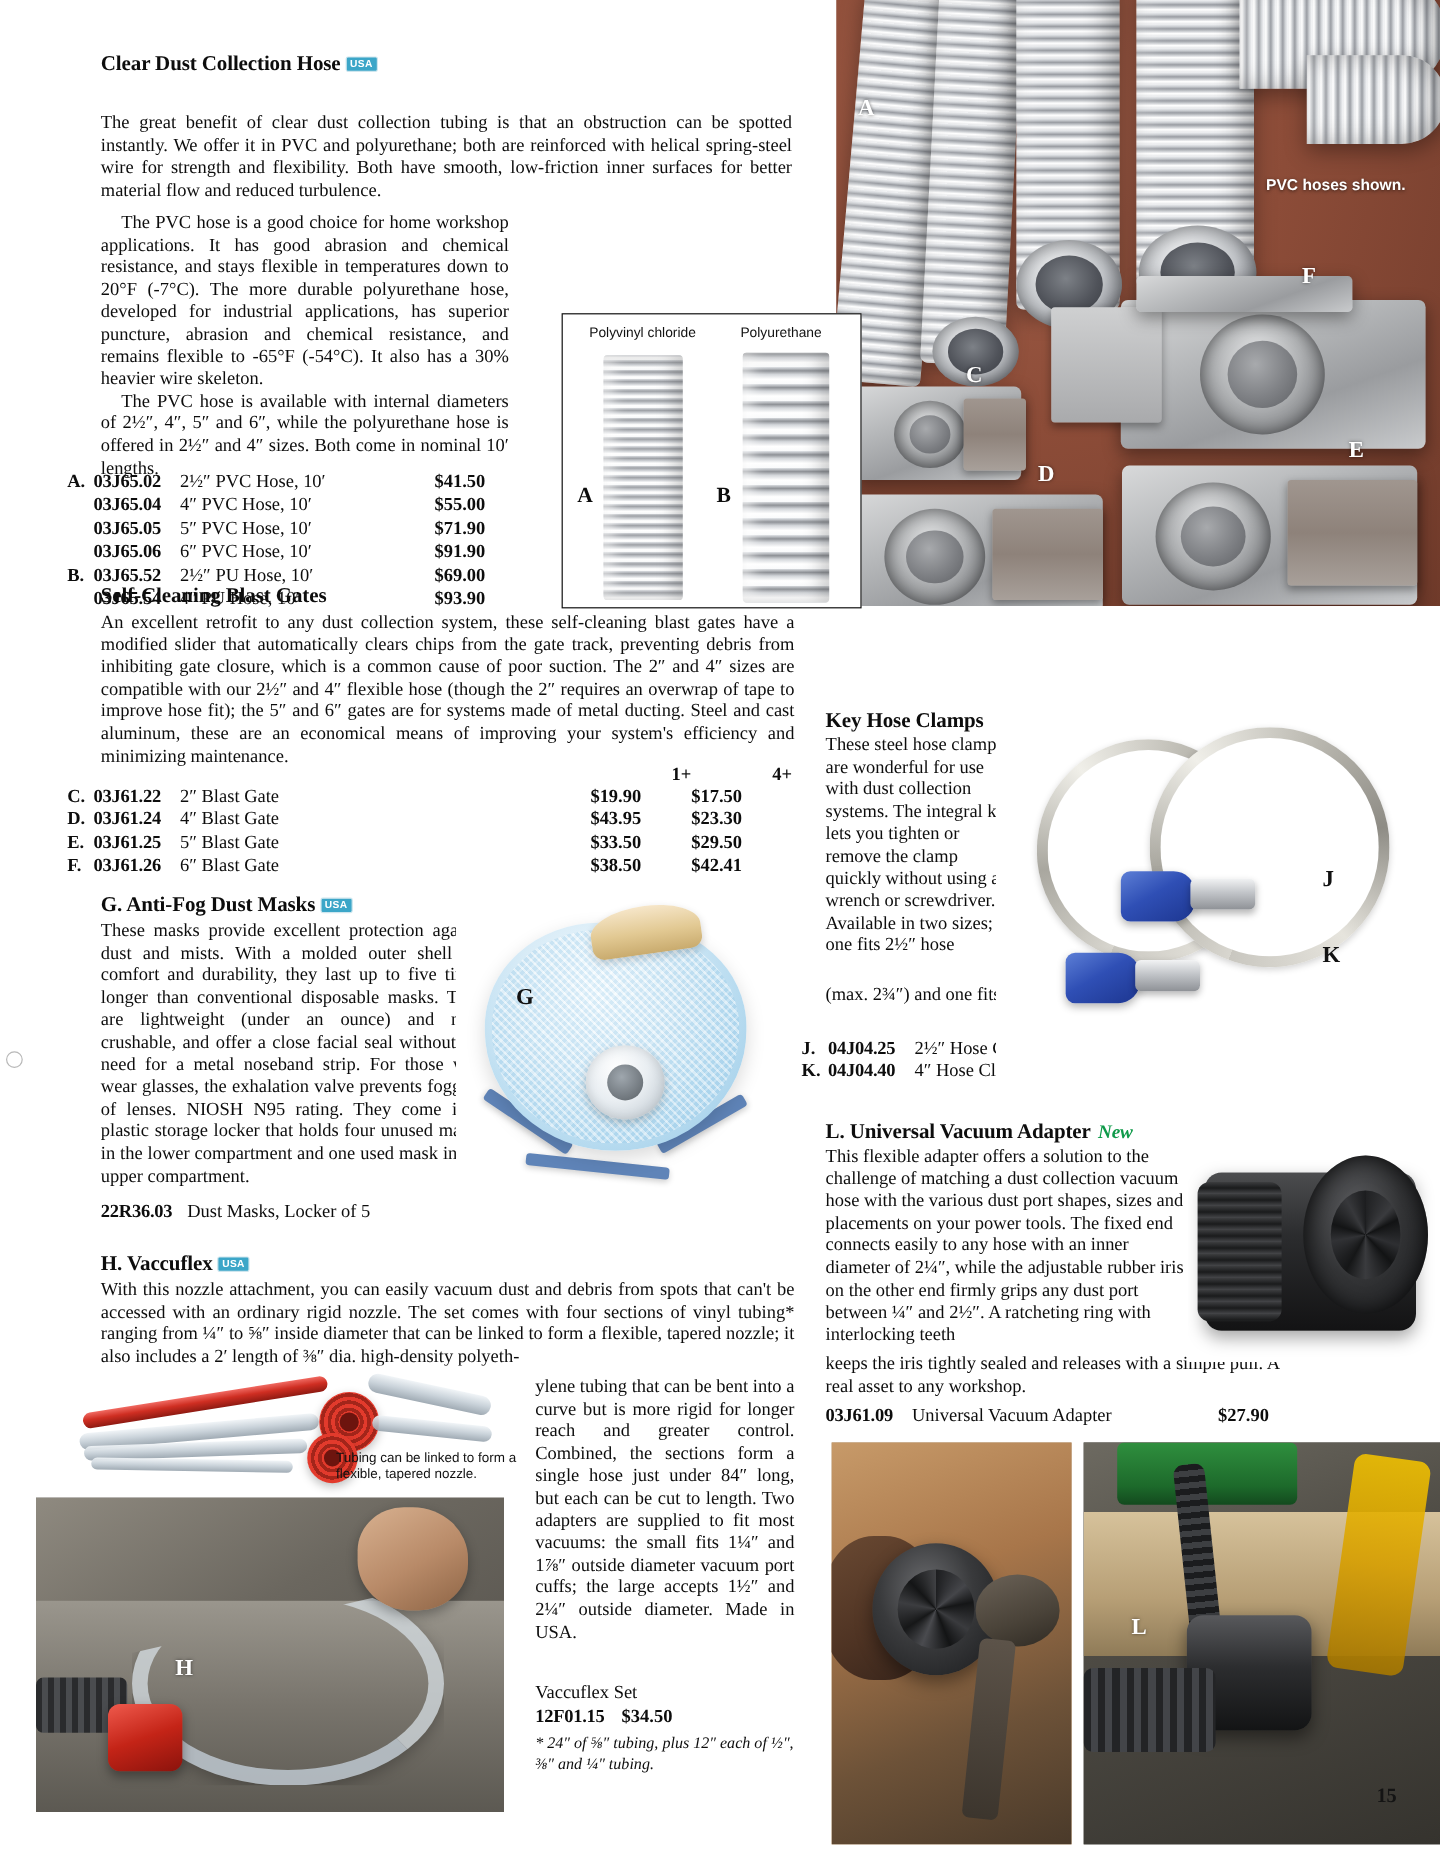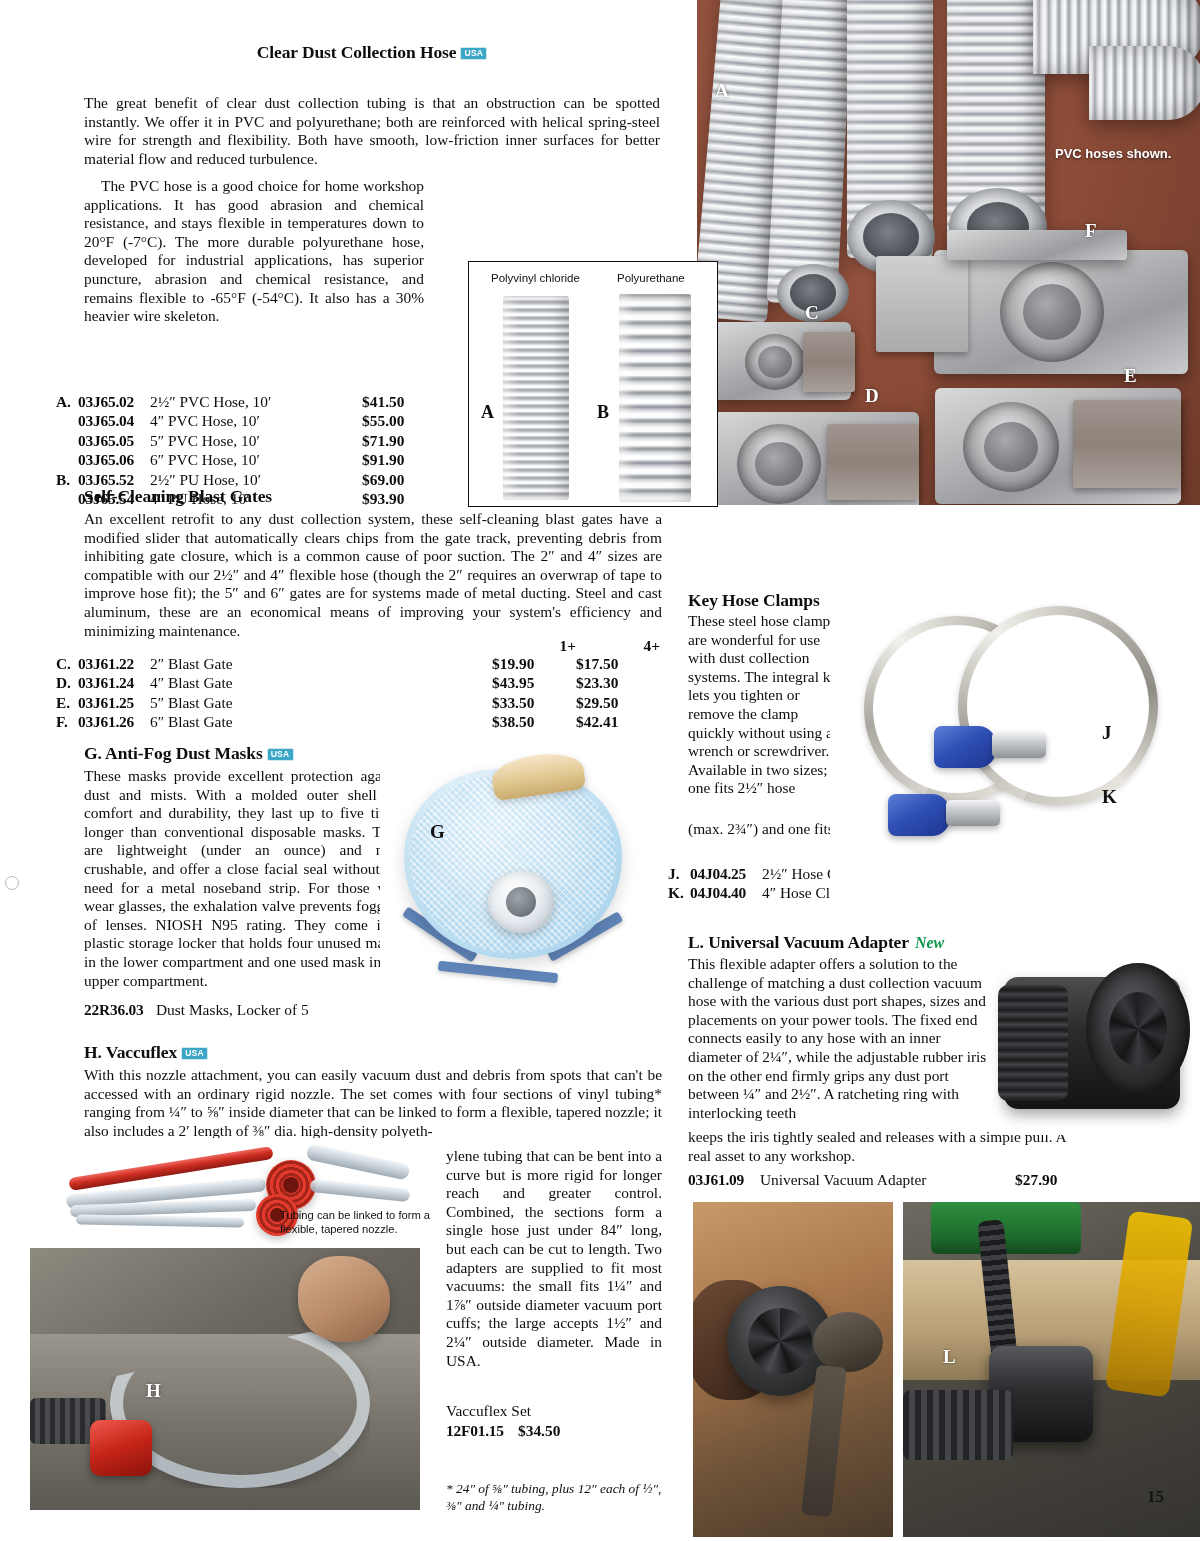--- a/index.html
+++ b/index.html
@@ -41,21 +41,21 @@
   table.price td { padding:0; line-height:19.4px; vertical-align:baseline; white-space:nowrap; }
   td.itemletter { font-weight:bold; width:22px; text-align:left; padding-right:2px; }
   td.sku { font-weight:bold; width:72px; letter-spacing:-0.2px; }
   td.desc { padding-left:9px; font-weight:normal;font-family:Liberation Serif, serif; }
   td.price { font-weight:bold; text-align:left; }
   tr.hdr td { font-weight:bold; text-align:right; padding-bottom:0px; line-height:16px; }
 
   
   #leftcol { position:absolute; left:56px; top:42px; width:604px; }
 
-  #sec-hose-head { position:absolute; left:28px; top:0px; width:576px;text-align:center; }
+  #sec-hose-head { position:absolute; left:28px; top:0px; width:576px; }
   #sec-hose-text { position:absolute; left:28px; top:24px; width:576px;margin-top:28px; }
   #sec-hose-text2 { position:absolute; left:28px; top:135px; width:340px; }
   #sec-hose-prices { position:absolute; left:0px; top:350px; width:380px; }
 
   #hose-figure {
     position:absolute; left:412px; top:219px; width:250px; height:246px;
     border:1.4px solid #111; background:#fff;
   }
   .fig-label {
     position:absolute; font-family:"Liberation Sans", sans-serif;
@@ -71,21 +71,21 @@
   #sec-mask-head { position:absolute; left:28px; top:701px; width:350px; }
   #sec-mask-text { position:absolute; left:28px; top:725px; width:320px; }
   #sec-mask-price { position:absolute; left:28px; top:958px; width:390px; }
 
   #sec-vac-head { position:absolute; left:28px; top:1000px; width:576px; }
   #sec-vac-text { position:absolute; left:28px; top:1024px; width:578px; }
   #sec-vac-text2 { position:absolute; left:390px; top:1105px; width:216px; }
   #sec-vac-setname { position:absolute; left:390px; top:1360px; width:216px; }
   #sec-vac-price { position:absolute; left:390px; top:1379px; width:230px; }
   #sec-vac-foot { position:absolute; left:390px; top:1403px; width:230px;
-    font-style:italic; font-size:13.4px; line-height:16.5px;margin-top:36px; }
+    font-style:italic; font-size:13.4px; line-height:16.5px; }
 
   
   #rightcol { position:absolute; left:680px; top:0px; width:520px; }
   #sec-clamp-head { position:absolute; left:8px; top:590px; width:400px; }
   #sec-clamp-text { position:absolute; left:8px; top:612px; width:160px; }
   #sec-clamp-text-wide { position:absolute; left:8px; top:820px; width:392px; }
   #sec-clamp-prices { position:absolute; left:-12px; top:848px; width:404px; }
 
   #sec-adapter-head { position:absolute; left:8px; top:932px; width:400px; }
   #sec-adapter-text { position:absolute; left:8px; top:955px; width:310px; }
@@ -449,20 +449,21 @@
 
     <div id="sec-hose-head">
       <div class="h2"><span>Clear Dust Collection Hose</span><span class="usa-badge">USA</span></div>
     </div>
 
     <div id="sec-hose-text">
       <p class="body">The great benefit of clear dust collection tubing is that an obstruction can be spotted instantly. We offer it in PVC and polyurethane; both are reinforced with helical spring-steel wire for strength and flexibility. Both have smooth, low-friction inner surfaces for better material flow and reduced turbulence.</p>
     </div>
     <div id="sec-hose-text2">
       <p class="body" style="text-indent:17px;">The PVC hose is a good choice for home workshop applications. It has good abrasion and chemical resistance, and stays flexible in temperatures down to 20°F (-7°C). The more durable polyurethane hose, developed for industrial applications, has superior puncture, abrasion and chemical resistance, and remains flexible to -65°F (-54°C). It also has a 30% heavier wire skeleton.</p>
+      <p class="body" style="text-indent:17px;">The PVC hose is available with internal diameters of 2½″, 4″, 5″ and 6″, while the polyurethane hose is offered in 2½″ and 4″ sizes. Both come in nominal 10′ lengths.</p>
     </div>
 
     <div id="hose-figure">
       <span class="fig-label" style="left:22px; top:10px;">Polyvinyl chloride</span>
       <span class="fig-label" style="left:148px; top:10px;">Polyurethane</span>
       <div class="hose-swatch" style="left:34px; top:34px; width:66px; height:204px;
         background:repeating-linear-gradient(0deg,#f7f8f9 0px,#ffffff 2px,#cdd0d4 4px,#9ea1a6 6px,#d6d9dd 8px);
         border-radius:3px; box-shadow:inset -8px 0 14px rgba(0,0,0,.18), inset 8px 0 12px rgba(255,255,255,.6);"></div>
       <div class="hose-swatch" style="left:150px; top:32px; width:72px; height:208px;
         background:repeating-linear-gradient(0deg,#f9fafb 0px,#ffffff 4px,#d3d6da 8px,#8f9297 11px,#dde0e4 14px);

